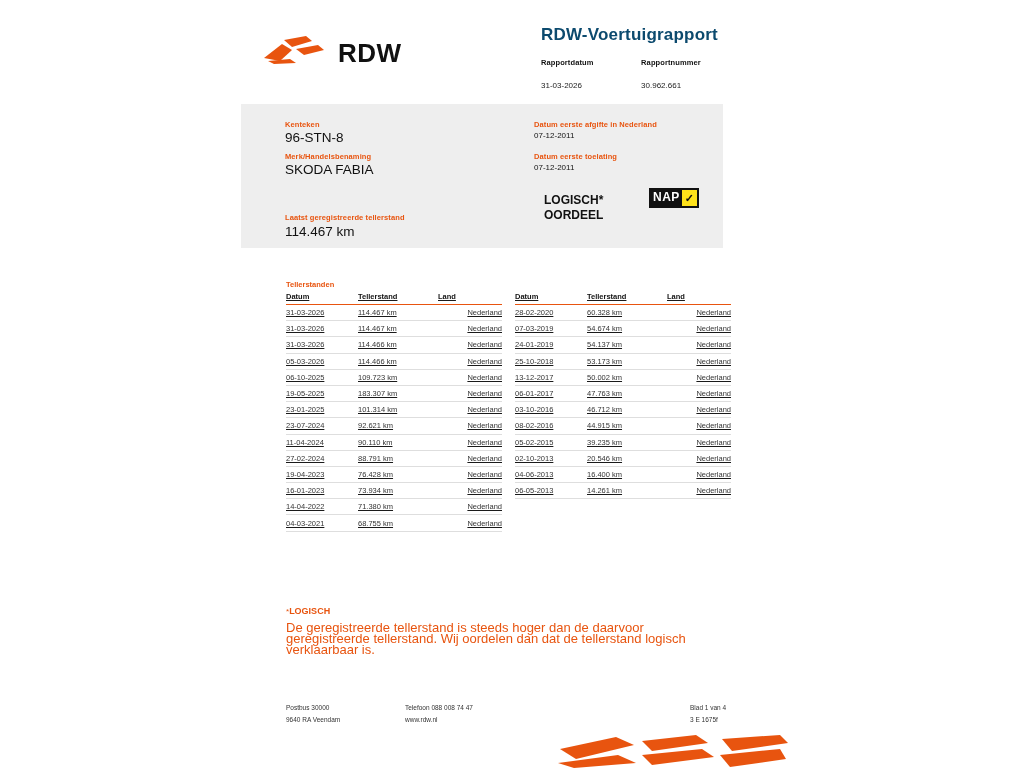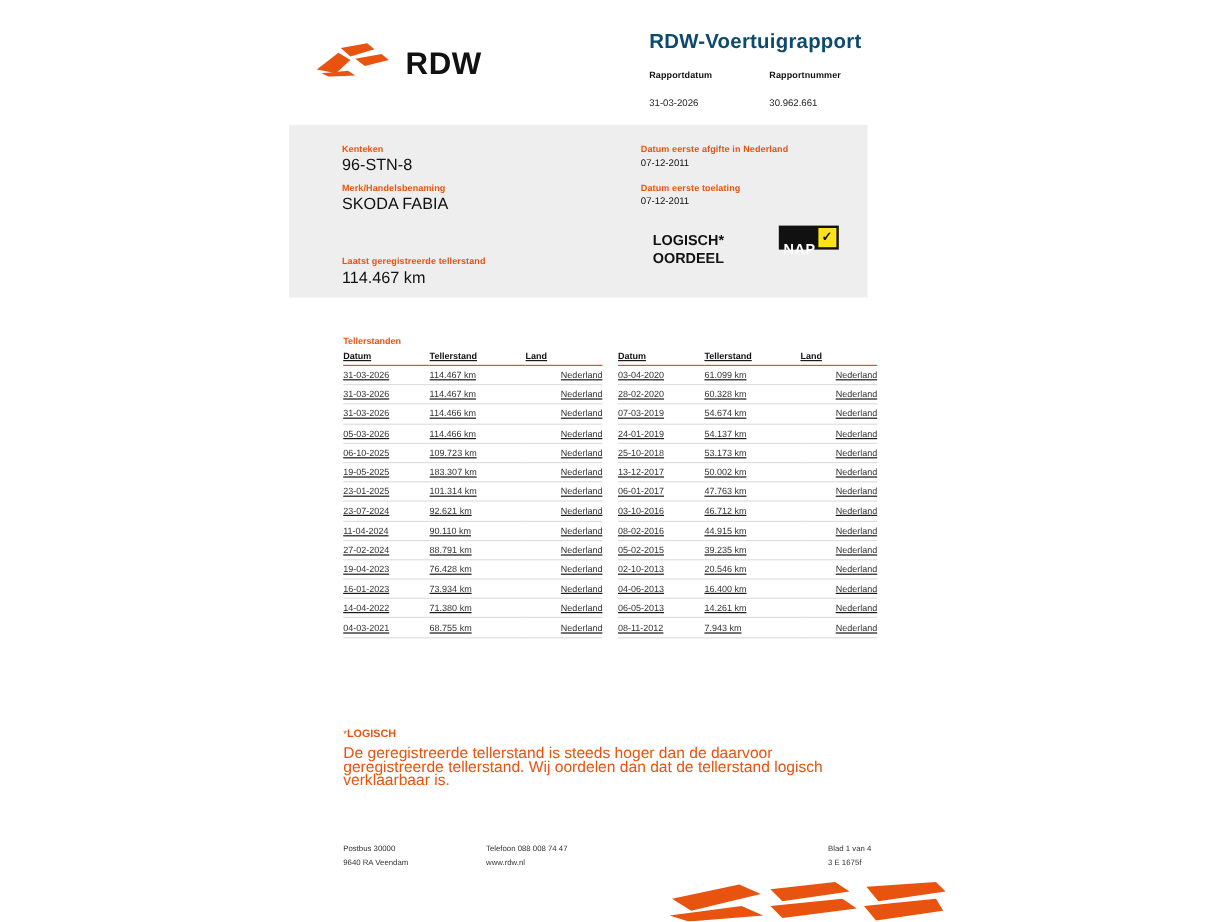--- a/index.html
+++ b/index.html
@@ -130,21 +130,21 @@
     height: 20px;
     background: #111;
     color: #fff;
     font-size: 12px;
     font-weight: bold;
     letter-spacing: 0.5px;
   }
   .nap-badge .nap-text {
     position: absolute;
     left: 4px;
-    top: 13px;
+    top: 2px;
   }
   .nap-badge .nap-check {
     position: absolute;
     right: 2px;
     top: 2px;
     width: 15px;
     height: 16px;
     background: #ffe21a;
     color: #111;
     font-size: 11px;
@@ -386,25 +386,20 @@
     <table class="tbl right">
       <thead>
         <tr>
           <th class="c-date">Datum</th>
           <th class="c-stand">Tellerstand</th>
           <th class="c-land">Land</th>
         </tr>
       </thead>
       <tbody id="right-body">
           <tr>
-            <td class="c-date">03-04-2020</td>
-            <td class="c-stand">61.099 km</td>
-            <td class="c-land">Nederland</td>
-          </tr>
-          <tr>
             <td class="c-date">28-02-2020</td>
             <td class="c-stand">60.328 km</td>
             <td class="c-land">Nederland</td>
           </tr>
           <tr>
             <td class="c-date">07-03-2019</td>
             <td class="c-stand">54.674 km</td>
             <td class="c-land">Nederland</td>
           </tr>
           <tr>
@@ -448,25 +443,20 @@
             <td class="c-land">Nederland</td>
           </tr>
           <tr>
             <td class="c-date">04-06-2013</td>
             <td class="c-stand">16.400 km</td>
             <td class="c-land">Nederland</td>
           </tr>
           <tr>
             <td class="c-date">06-05-2013</td>
             <td class="c-stand">14.261 km</td>
-            <td class="c-land">Nederland</td>
-          </tr>
-          <tr>
-            <td class="c-date">08-11-2012</td>
-            <td class="c-stand">7.943 km</td>
             <td class="c-land">Nederland</td>
           </tr>
         </tbody>
     </table>
   </div>
 
   <div class="note-title">
     <span class="star">*</span><span>LOGISCH</span>
   </div>
   <div class="note-text">De geregistreerde tellerstand is steeds hoger dan de daarvoor geregistreerde tellerstand. Wij oordelen dan dat de tellerstand logisch verklaarbaar is.</div>

